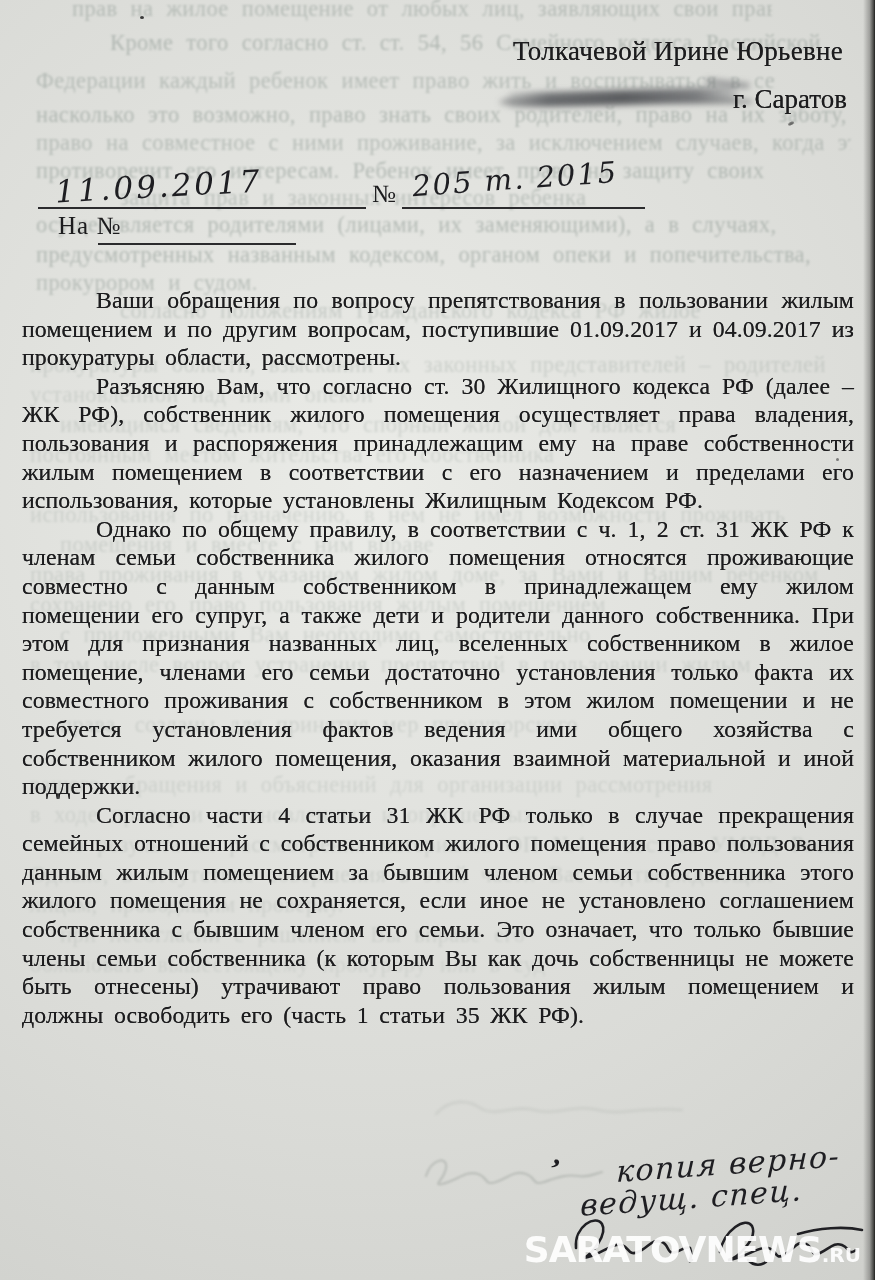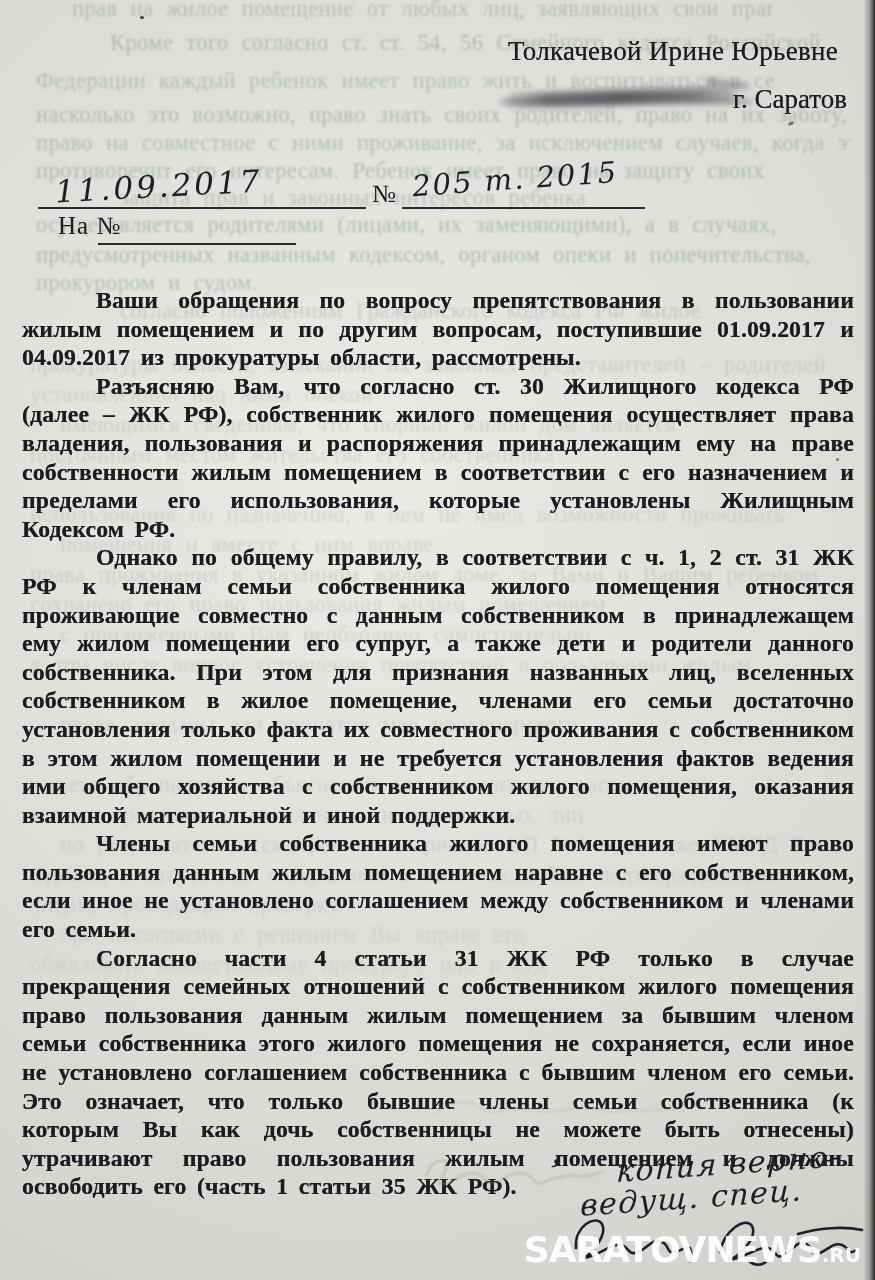--- a/index.html
+++ b/index.html
@@ -18,21 +18,21 @@
   .bleed-layer{position:absolute; inset:0; z-index:1;}
   .bleed-line{
     position:absolute; font-size:22.5px; color:var(--bleed);
     filter:blur(1px); white-space:nowrap; overflow:hidden;
     letter-spacing:.4px; word-spacing:7px; text-align:justify;
   }
   
   .ink-layer{position:absolute; inset:0; z-index:2;}
   .recipient{
     position:absolute; top:36px; left:508px; width:340px;
-    font-size:27px; letter-spacing:.3px;
+    font-size:27px; text-align:center; letter-spacing:.3px;
     text-shadow:0 0 .5px rgba(20,20,20,.8);
   }
   .city-line{position:absolute; top:82px; left:498px; width:352px; height:34px;}
   .city-text{
     position:absolute; right:3px; top:2px; font-size:27px;
     text-shadow:0 0 .5px rgba(20,20,20,.8);
   }
   .redaction{
     position:absolute; left:8px; top:8px; width:232px; height:15px;
     border-radius:9px;
@@ -57,21 +57,20 @@
     font-family:"DejaVu Serif", serif; font-style:italic; color:var(--hand);
     white-space:nowrap;
   }
   .hw-date{position:absolute; left:55px; top:168px; font-size:31px; transform:rotate(-3deg); letter-spacing:3px;}
   .hw-num{position:absolute; left:412px; top:162px; font-size:29px; transform:rotate(-4deg); letter-spacing:2px;}
   .body-text{
     position:absolute; left:22px; top:286px; width:832px;
     font-size:23.8px; line-height:28.6px; text-align:justify; text-align-last:left;
     word-spacing:4.5px; letter-spacing:.1px;
     text-shadow:0 0 .5px rgba(15,15,15,.75);
-    font-weight:bold;
   }
   .body-text p{margin:0; text-indent:74px;}
   
   .anno-layer{position:absolute; inset:0; z-index:3;}
   .hw-note1{position:absolute; left:616px; top:1146px; font-size:30px; transform:rotate(-4deg) skewX(-6deg); letter-spacing:1.5px;}
   .hw-note2{position:absolute; left:580px; top:1180px; font-size:30px; transform:rotate(-4deg) skewX(-6deg); letter-spacing:1.5px;}
   .hw-tick{position:absolute; left:549px; top:1152px; font-size:30px; transform:rotate(18deg); color:var(--hand); font-weight:bold;}
   .sig{position:absolute; left:562px; top:1208px;}
   .ghost-sig{position:absolute; left:418px; top:1146px; opacity:.38; filter:blur(1.2px);}
   .ghost-sig2{position:absolute; left:430px; top:1090px; opacity:.22; filter:blur(1.5px);}
@@ -143,21 +142,20 @@
       <div class="label-no">№</div>
       <div class="label-nano">На №</div>
       <div class="hw hw-date">11.09.2017</div>
       <div class="hw hw-num">205 т. 2015</div>
     </div>
 
     <div class="body-text">
         <p>Ваши обращения по вопросу препятствования в пользовании жилым помещением и по другим вопросам, поступившие 01.09.2017 и 04.09.2017 из прокуратуры области, рассмотрены.</p>
         <p>Разъясняю Вам, что согласно ст. 30 Жилищного кодекса РФ (далее – ЖК РФ), собственник жилого помещения осуществляет права владения, пользования и распоряжения принадлежащим ему на праве собственности жилым помещением в соответствии с его назначением и пределами его использования, которые установлены Жилищным Кодексом РФ.</p>
         <p>Однако по общему правилу, в соответствии с ч. 1, 2 ст. 31 ЖК РФ к членам семьи собственника жилого помещения относятся проживающие совместно с данным собственником в принадлежащем ему жилом помещении его супруг, а также дети и родители данного собственника. При этом для признания названных лиц, вселенных собственником в жилое помещение, членами его семьи достаточно установления только факта их совместного проживания с собственником в этом жилом помещении и не требуется установления фактов ведения ими общего хозяйства с собственником жилого помещения, оказания взаимной материальной и иной поддержки.</p>
-        <p>Члены семьи собственника жилого помещения имеют право пользования данным жилым помещением наравне с его собственником, если иное не установлено соглашением между собственником и членами его семьи.</p>
         <p>Согласно части 4 статьи 31 ЖК РФ только в случае прекращения семейных отношений с собственником жилого помещения право пользования данным жилым помещением за бывшим членом семьи собственника этого жилого помещения не сохраняется, если иное не установлено соглашением собственника с бывшим членом его семьи. Это означает, что только бывшие члены семьи собственника (к которым Вы как дочь собственницы не можете быть отнесены) утрачивают право пользования жилым помещением и должны освободить его (часть 1 статьи 35 ЖК РФ).</p>
       </div>
 
     <div class="speck speck-1"></div>
     <div class="speck speck-2"></div>
     <div class="speck speck-3"></div>
   </div>
 
   <div class="anno-layer">
     <div class="hw-tick">’</div>

